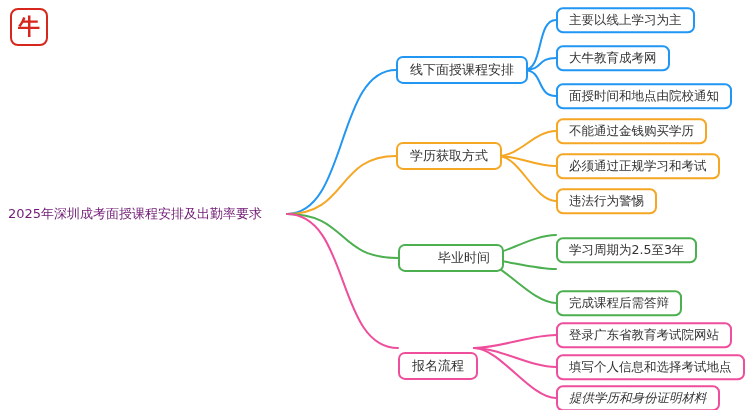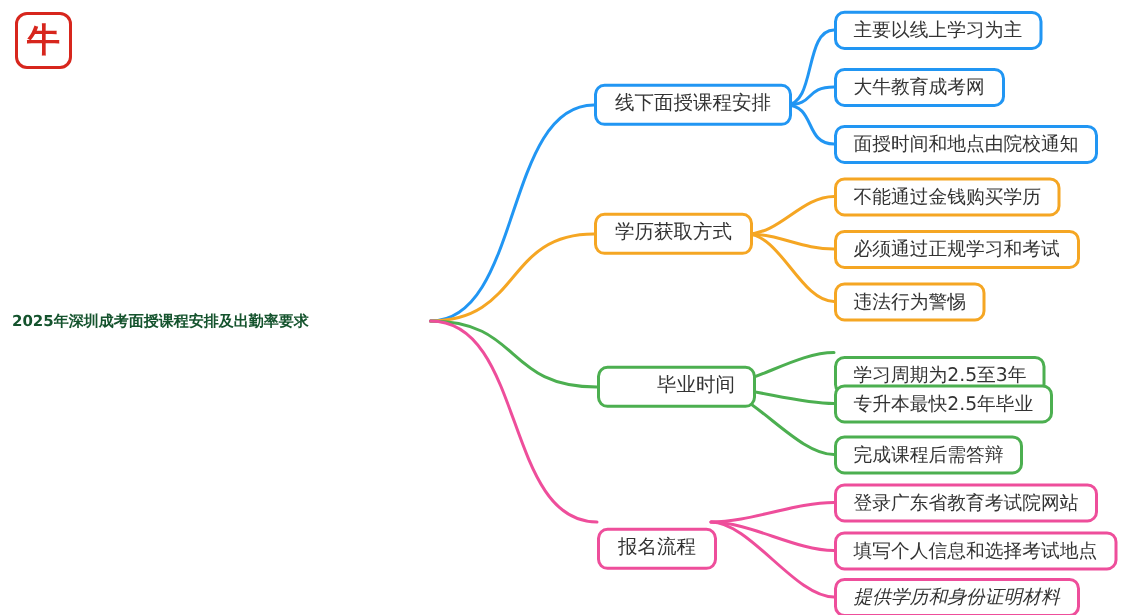--- a/index.html
+++ b/index.html
@@ -12,21 +12,21 @@
   .logo-mark{
     width:38px;height:38px;border:2px solid #d7261d;border-radius:8px;
     display:flex;align-items:center;justify-content:center;
     color:#d7261d;font-size:22px;font-weight:bold;background:#fff;box-sizing:border-box;
   }
   .logo-text{display:flex;flex-direction:column;line-height:1.25;}
   .logo-name{color:#1f8f3b;font-size:14px;font-weight:bold;letter-spacing:1px;}
   .logo-domain{color:#1f8f3b;font-size:10px;}
   .root-node{
     position:absolute;left:8px;top:214px;transform:translateY(-50%);
-    font-size:10px;font-weight:700;color:#14532d;white-space:nowrap;
+    font-size:13px;font-weight:400;color:#701a75;white-space:nowrap;
   }
   .node{
     position:absolute;transform:translateY(-50%);
     background:#fff;border:2px solid #6d28d9;border-radius:7px;
     padding:3px 12px;font-size:13px;color:#333;white-space:nowrap;
     box-sizing:border-box;line-height:1.4;
   }
   .leaf{padding:2px 11px;font-size:12.5px;}
 </style>
 </head>
@@ -74,20 +74,19 @@
 
   <div class="node leaf" style="left: 556px; top: 20px; border-color: rgb(33, 150, 243);">主要以线上学习为主</div>
   <div class="node leaf" style="left: 556px; top: 58px; border-color: rgb(33, 150, 243);">大牛教育成考网</div>
   <div class="node leaf" style="left: 556px; top: 96px; border-color: rgb(33, 150, 243);">面授时间和地点由院校通知</div>
 
   <div class="node leaf" style="left: 556px; top: 131px; border-color: rgb(245, 166, 35);">不能通过金钱购买学历</div>
   <div class="node leaf" style="left: 556px; top: 166px; border-color: rgb(245, 166, 35);">必须通过正规学习和考试</div>
   <div class="node leaf" style="left: 556px; top: 201px; border-color: rgb(245, 166, 35);">违法行为警惕</div>
 
   <div class="node leaf" style="left: 556px; top: 250px; border-color: rgb(76, 175, 80); text-align: right;">学习周期为2.5至3年</div>
-  <div class="node leaf" style="left: 556px; top: 269px; border-color: rgb(76, 175, 80);">专升本最快2.5年毕业</div>
   <div class="node leaf" style="left: 556px; top: 303px; border-color: rgb(76, 175, 80);">完成课程后需答辩</div>
 
   <div class="node leaf" style="left: 556px; top: 335px; border-color: rgb(238, 78, 155);">登录广东省教育考试院网站</div>
   <div class="node leaf" style="left: 556px; top: 367px; border-color: rgb(238, 78, 155);">填写个人信息和选择考试地点</div>
   <div class="node leaf" style="left: 556px; top: 398px; border-color: rgb(238, 78, 155); font-style: italic;">提供学历和身份证明材料</div>
 
 </div>
 
 </body></html>

